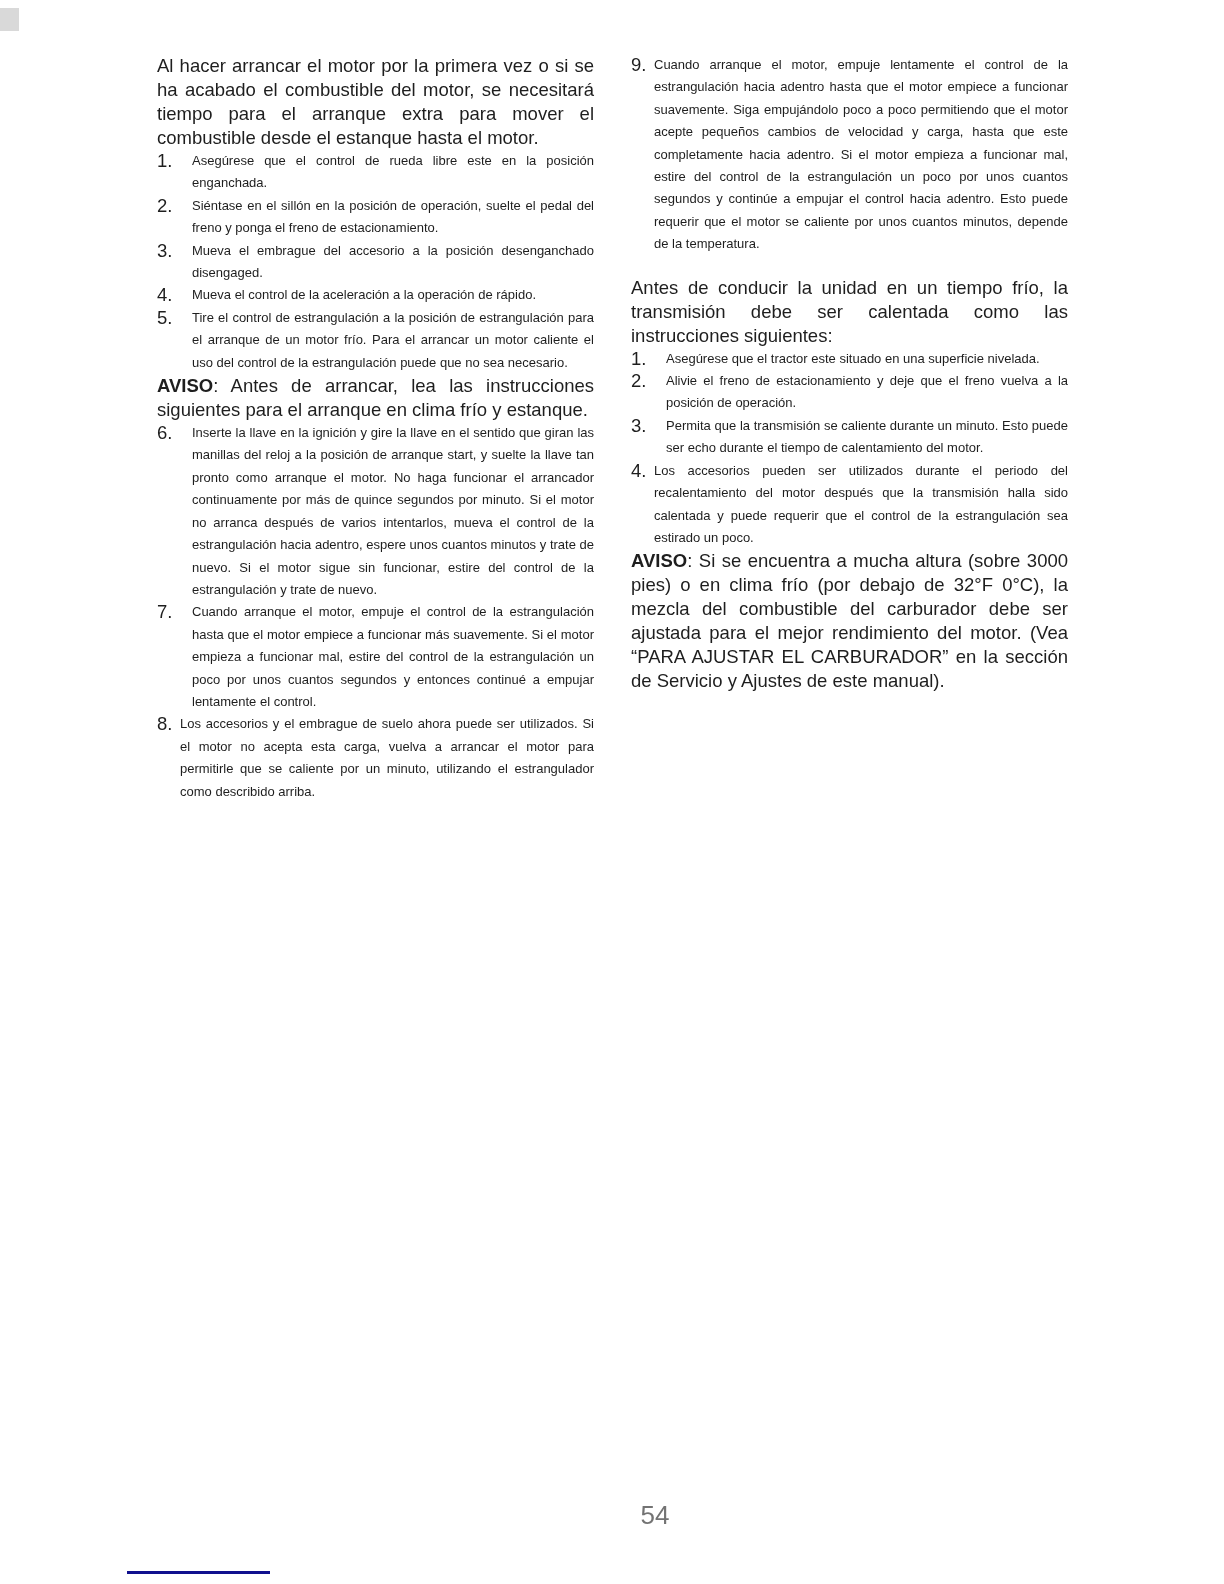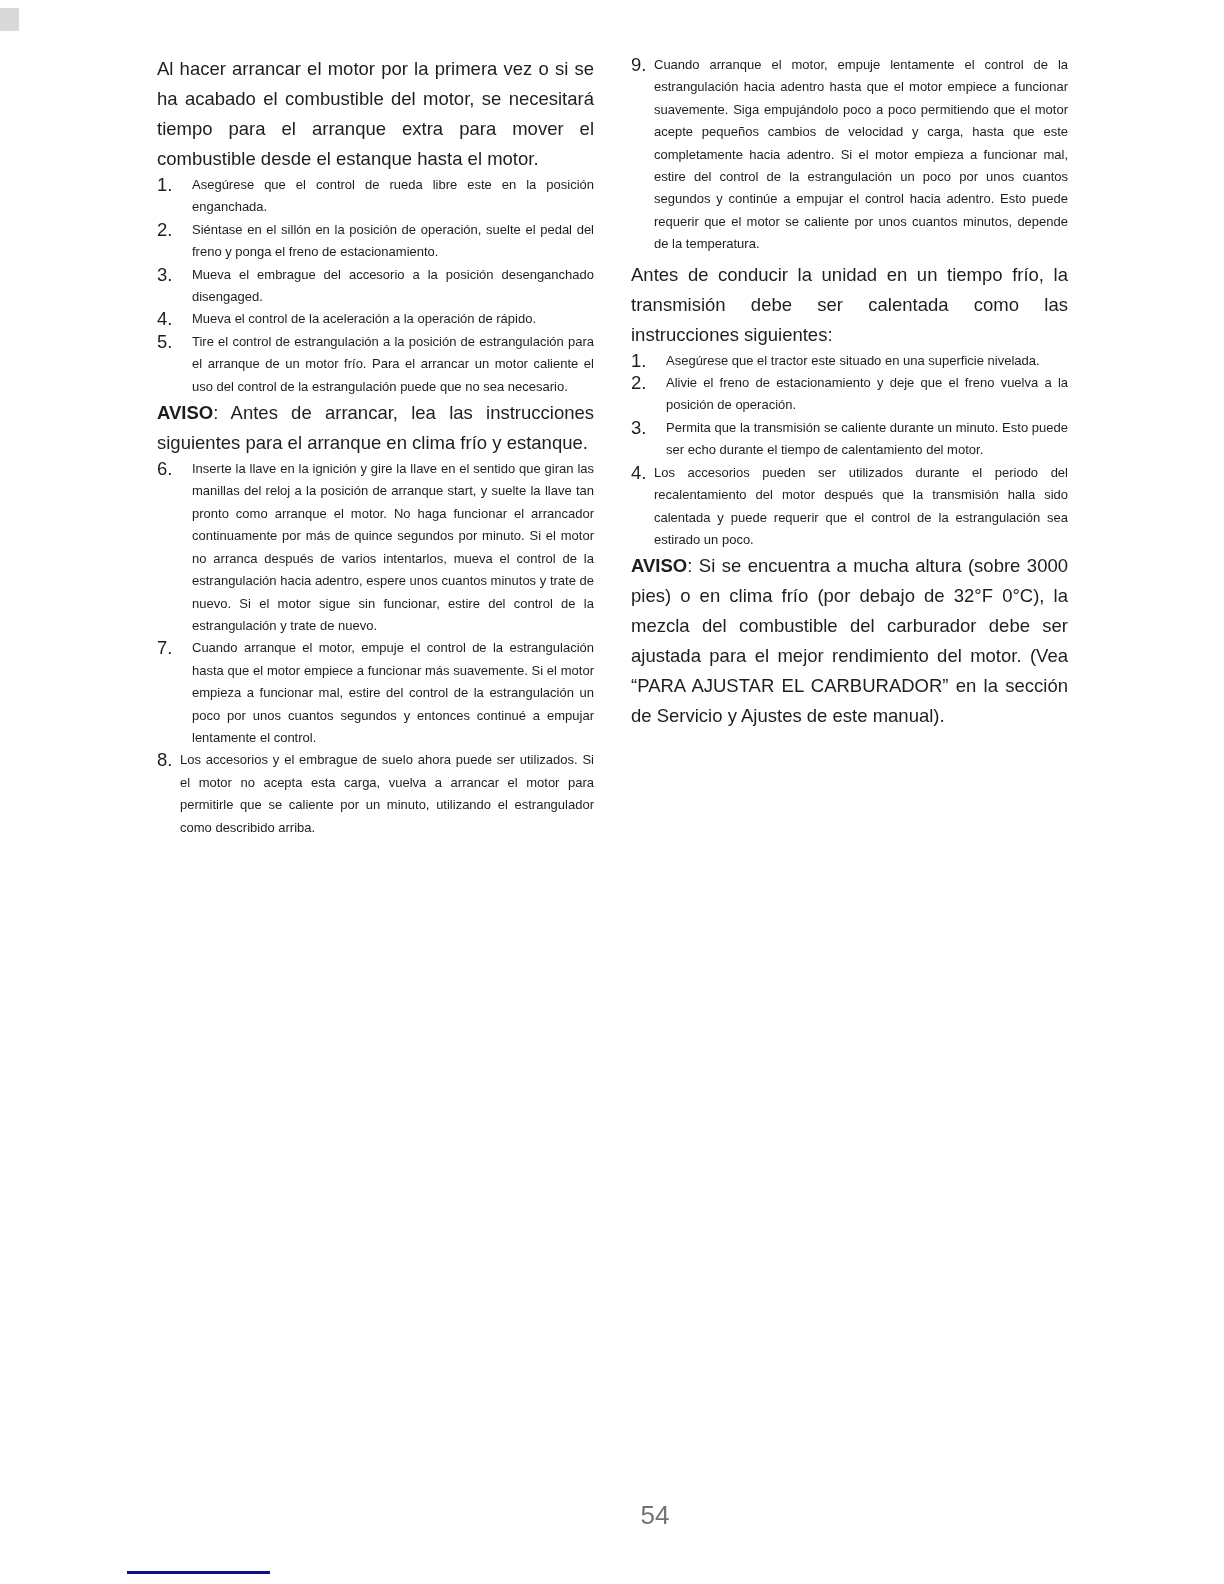--- a/index.html
+++ b/index.html
@@ -23,21 +23,21 @@
   .doc-title {
     font-size: 21px; font-weight: bold; letter-spacing: 0.2px;
     margin: 0 0 3px 0; line-height: 24px;
   }
   .sect-heading {
     font-size: 19.5px; line-height: 23.5px; font-weight: normal;
     text-align: justify; letter-spacing: 0.6px;
     margin: 5px 0 3px 0;
   }
   .body-text {
-    font-size: 18.5px; line-height: 30px; text-align: justify;
+    font-size: 18.5px; line-height: 24px; text-align: justify;
     margin: 0;
   }
   .step { display: flex; }
   .step .num { flex: 0 0 35px; font-size: 18.5px; line-height: 22.4px; }
   .step.narrow .num { flex-basis: 23px; }
   .step .txt { flex: 1; font-size: 13px; line-height: 22.4px; text-align: justify; }
   .notice .label { font-weight: bold; }
   .page-number {
     position: absolute; left: 0; top: 1500px; width: 100%;
     text-align: center; font-size: 26px; color: #737373; margin-left: 43px;
@@ -101,21 +101,21 @@
 
   <div class="col">
 
 
     <div class="step narrow">
       <span class="num">9.</span>
       <span class="txt">Cuando arranque el motor, empuje lentamente el control de la estrangulación hacia adentro hasta que el motor empiece a funcionar suavemente. Siga empujándolo poco a poco permitiendo que el motor acepte pequeños cambios de velocidad y carga, hasta que este completamente hacia adentro. Si el motor empieza a funcionar mal, estire del control de la estrangulación un poco por unos cuantos segundos y continúe a empujar el control hacia adentro. Esto puede requerir que el motor se caliente por unos cuantos minutos, depende de la temperatura.</span>
     </div>
 
 
-    <p class="body-text" style="margin-top:4px;">Antes de conducir la unidad en un tiempo frío, la transmisión debe ser calentada como las instrucciones siguientes:</p>
+    <p class="body-text" style="margin-top:20px;">Antes de conducir la unidad en un tiempo frío, la transmisión debe ser calentada como las instrucciones siguientes:</p>
 
     <div class="step">
       <span class="num">1.</span>
       <span class="txt">Asegúrese que el tractor este situado en una superficie nivelada.</span>
     </div>
     <div class="step">
       <span class="num">2.</span>
       <span class="txt">Alivie el freno de estacionamiento y deje que el freno vuelva a la posición de operación.</span>
     </div>
     <div class="step">

